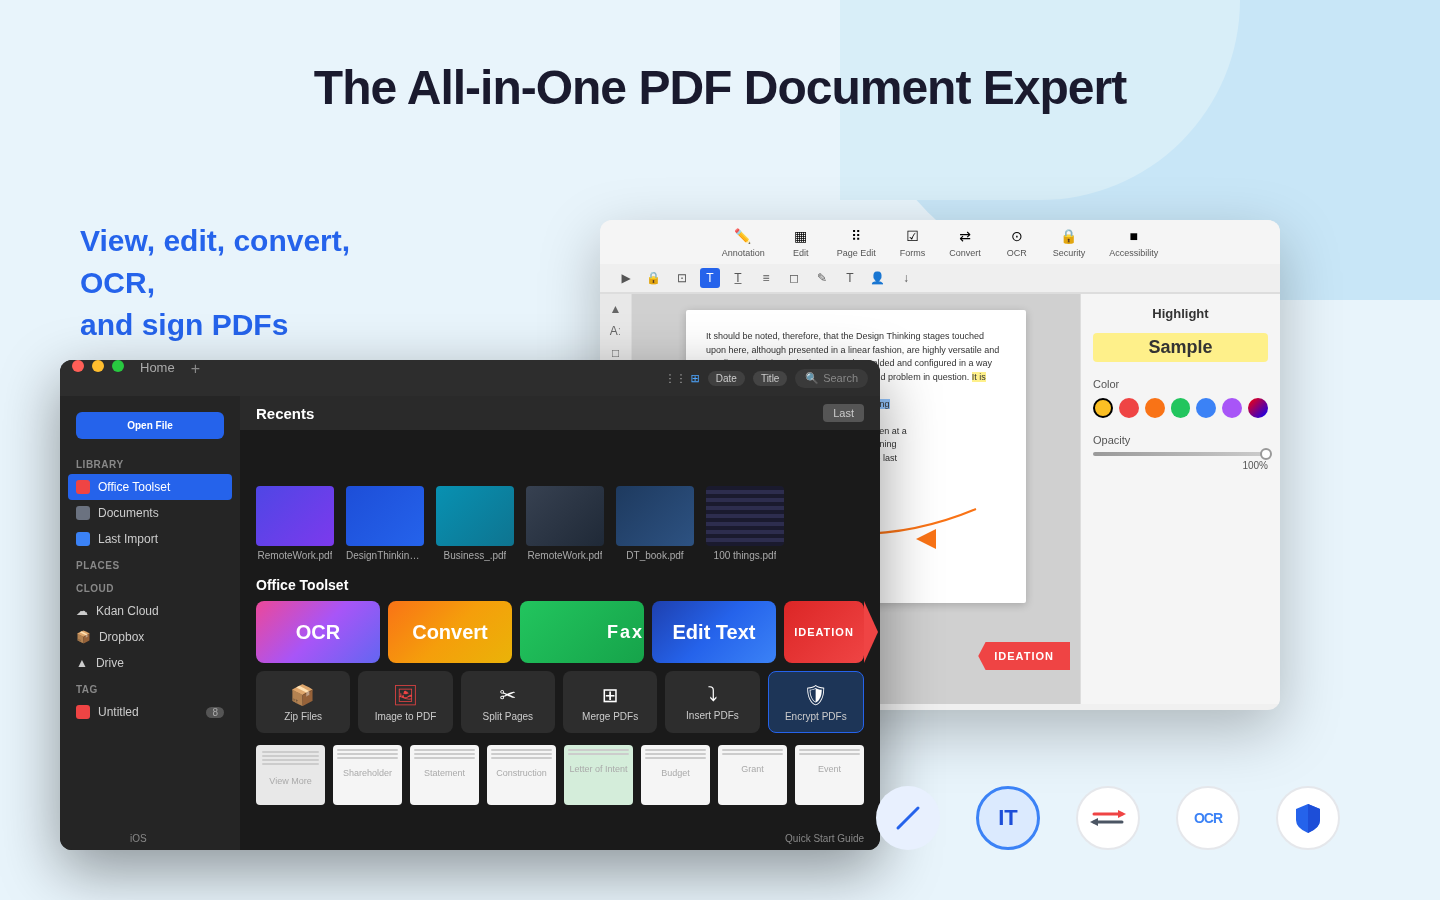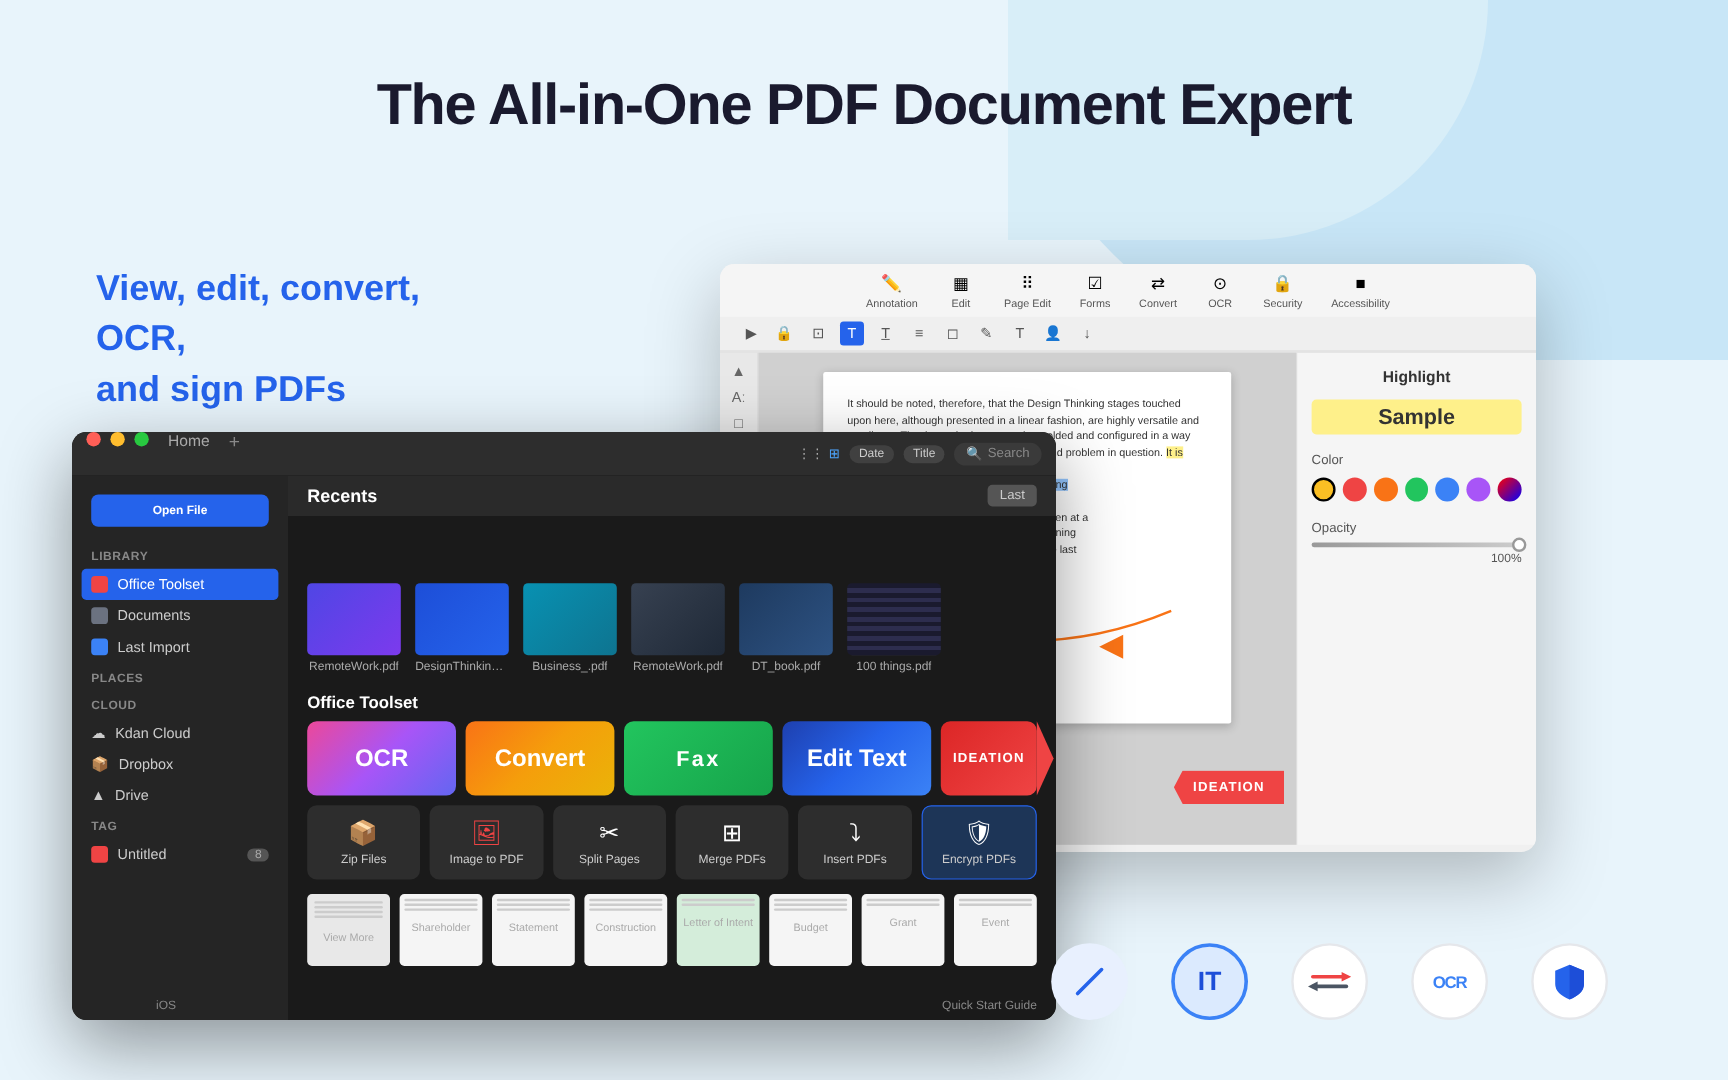--- a/index.html
+++ b/index.html
@@ -268,21 +268,21 @@
       font-size: 20px;
       font-weight: 800;
       color: white;
       cursor: pointer;
       position: relative;
       overflow: hidden;
     }
 
     .tile-ocr { background: linear-gradient(135deg, #ec4899, #a855f7, #6366f1); }
     .tile-convert { background: linear-gradient(135deg, #f97316, #f59e0b, #eab308); }
-    .tile-fax { background: linear-gradient(135deg, #22c55e, #16a34a); }
+    .tile-fax { background: linear-gradient(135deg, #22c55e, #16a34a); justify-content: flex-end; }
     .tile-edittext { background: linear-gradient(135deg, #1e40af, #2563eb, #3b82f6); }
 
     
     .tools-row {
       display: flex;
       gap: 8px;
       padding: 0 16px 8px;
     }
 
     .tool-item {

